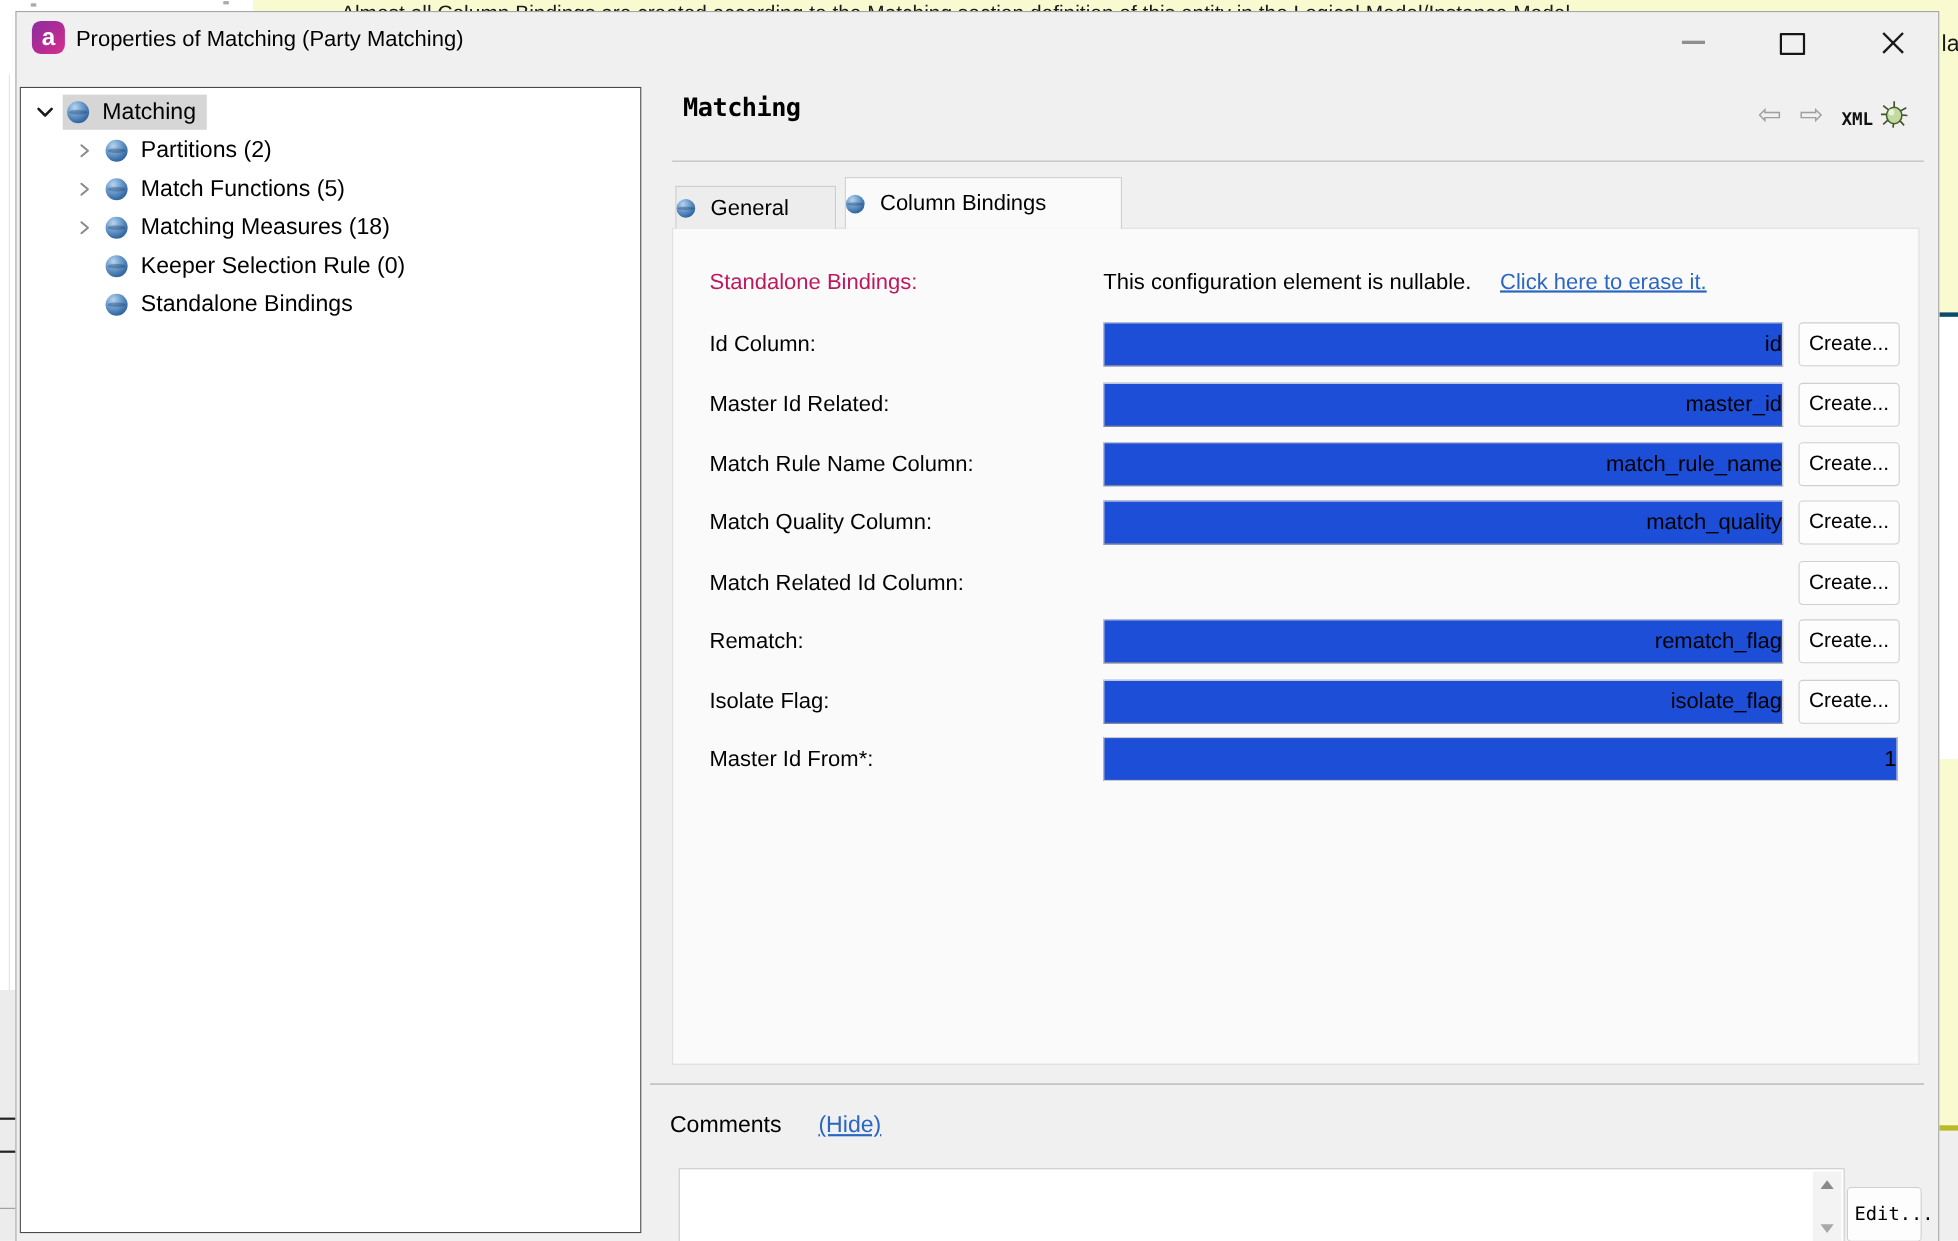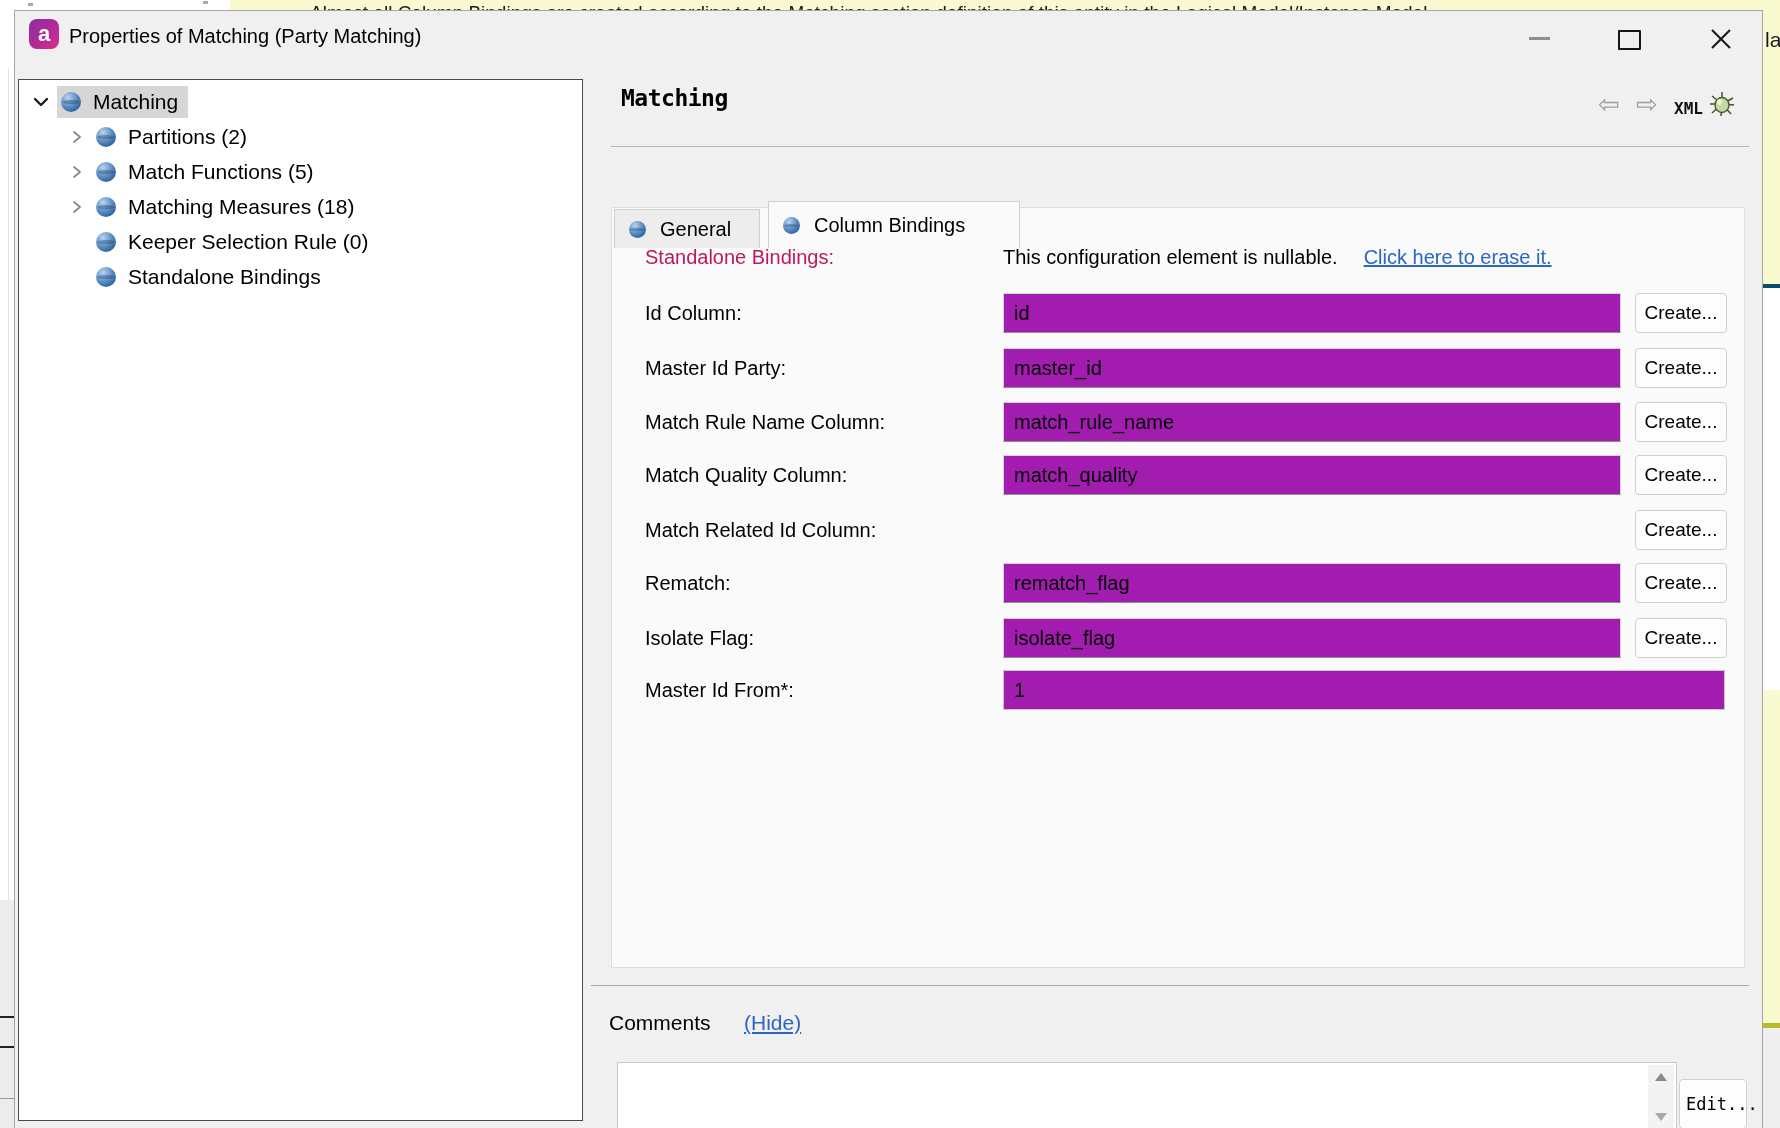--- a/index.html
+++ b/index.html
@@ -56,42 +56,42 @@
   .navarrow{position:absolute;top:80px;font-size:26px;color:#9f9f9f;line-height:26px;}
   #nav-back{left:1583px;}
   #nav-fwd{left:1621px;}
   #nav-xml{position:absolute;left:1659px;top:88px;font-family:"DejaVu Sans Mono",monospace;
            font-weight:700;font-size:16px;color:#111;}
   #nav-bug{position:absolute;left:1694px;top:80px;width:26px;height:26px;}
   #hdr-divider{position:absolute;left:596px;top:135px;width:1138px;height:1px;background:#b8b8b8;}
 
   
   .tab{position:absolute;display:flex;align-items:center;box-sizing:border-box;
-       border:1px solid #cfcfcf;border-bottom:none;padding-left:14px;margin-top:40px;}
+       border:1px solid #cfcfcf;border-bottom:none;}
   .tab .sphere{width:17px;height:17px;}
   .tab .tabtxt{margin-left:14px;font-size:20px;color:#000;}
   #tab-general{left:599px;top:158px;width:146px;height:39px;background:#ededed;z-index:3;}
   #tab-colbind{left:753px;top:150px;width:252px;height:47px;background:#fafafa;z-index:5;}
   #content{position:absolute;left:596px;top:196px;width:1134px;height:761px;background:#fafafa;
            border:1px solid #dedede;box-sizing:border-box;z-index:2;}
 
   
   #row-standalone{position:absolute;left:0;top:235px;width:100%;height:30px;z-index:6;}
   #lbl-standalone{position:absolute;left:630px;top:0;font-size:20px;color:#be185d;}
   #nullable-box{position:absolute;left:988px;top:0;display:flex;gap:26px;align-items:flex-end;}
   #nullable-msg{font-size:20px;color:#000;}
   .link{color:#2b66c2;text-decoration:underline;cursor:pointer;}
   #nullable-link{font-size:20px;}
 
   
   .frow{position:absolute;left:0;width:100%;height:40px;z-index:6;}
   .flabel{position:absolute;left:630px;top:0;height:40px;line-height:40px;font-size:20px;color:#000;white-space:nowrap;}
   .finput{position:absolute;left:988px;top:0;width:618px;height:40px;box-sizing:border-box;
-          background:#a21caf;border:1px solid #d4d4d4;border-bottom:1px solid #8f8f8f;
-          font-family:"Liberation Sans",sans-serif;font-size:20px;color:#000;padding:0 0 0 10px;outline:none;}
+          background:#1d4ed8;border:1px solid #d4d4d4;border-bottom:1px solid #8f8f8f;
+          font-family:"Liberation Sans",sans-serif;font-size:20px;color:#000;padding:0 0 0 10px;outline:none;text-align:right;}
   .finput.wide{width:722px;border:1px solid #c9c9c9;}
   .fbtn{position:absolute;left:1620px;top:0;width:92px;height:40px;box-sizing:border-box;
         background:#fdfdfd;border:1px solid #cfcfcf;border-radius:4px;
         font-family:"Liberation Sans",sans-serif;font-size:19px;color:#000;}
 
   
   #comments-divider{position:absolute;left:576px;top:974px;width:1158px;height:1px;background:#a8a8a8;}
   #comments-label{position:absolute;left:594px;top:1000px;font-size:21px;color:#000;text-align:center;}
   #comments-hide{position:absolute;left:729px;top:1000px;font-size:21px;}
   #comments-box{position:absolute;left:602px;top:1051px;width:1060px;height:70px;background:#fff;
@@ -243,21 +243,21 @@
       </div>
     </div>
 
     <div id="field-rows">
         <div class="frow" style="top: 282px;">
           <div class="flabel">Id Column:</div>
           <input class="finput" type="text" readonly="" value="id" style="">
           <button class="fbtn">Create...</button>
         </div>
         <div class="frow" style="top: 337px;">
-          <div class="flabel">Master Id Party:</div>
+          <div class="flabel">Master Id Related:</div>
           <input class="finput" type="text" readonly="" value="master_id" style="">
           <button class="fbtn">Create...</button>
         </div>
         <div class="frow" style="top: 391px;">
           <div class="flabel">Match Rule Name Column:</div>
           <input class="finput" type="text" readonly="" value="match_rule_name" style="">
           <button class="fbtn">Create...</button>
         </div>
         <div class="frow" style="top: 444px;">
           <div class="flabel">Match Quality Column:</div>

